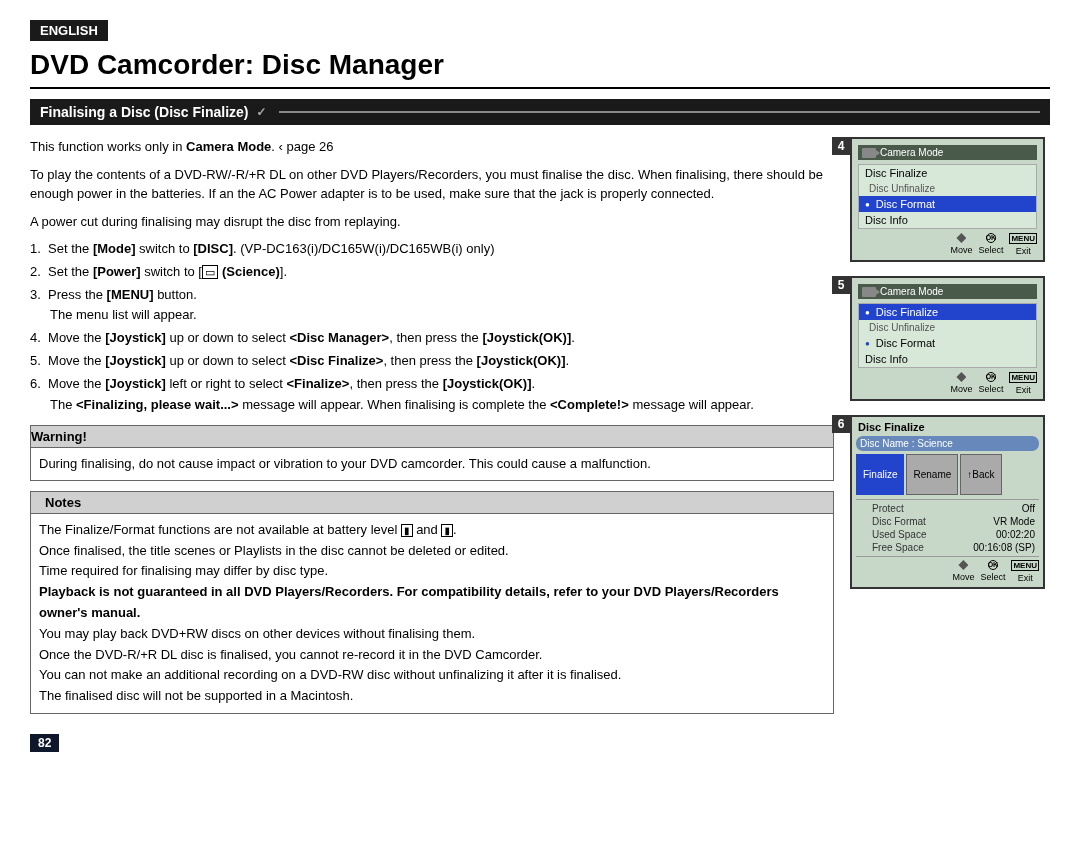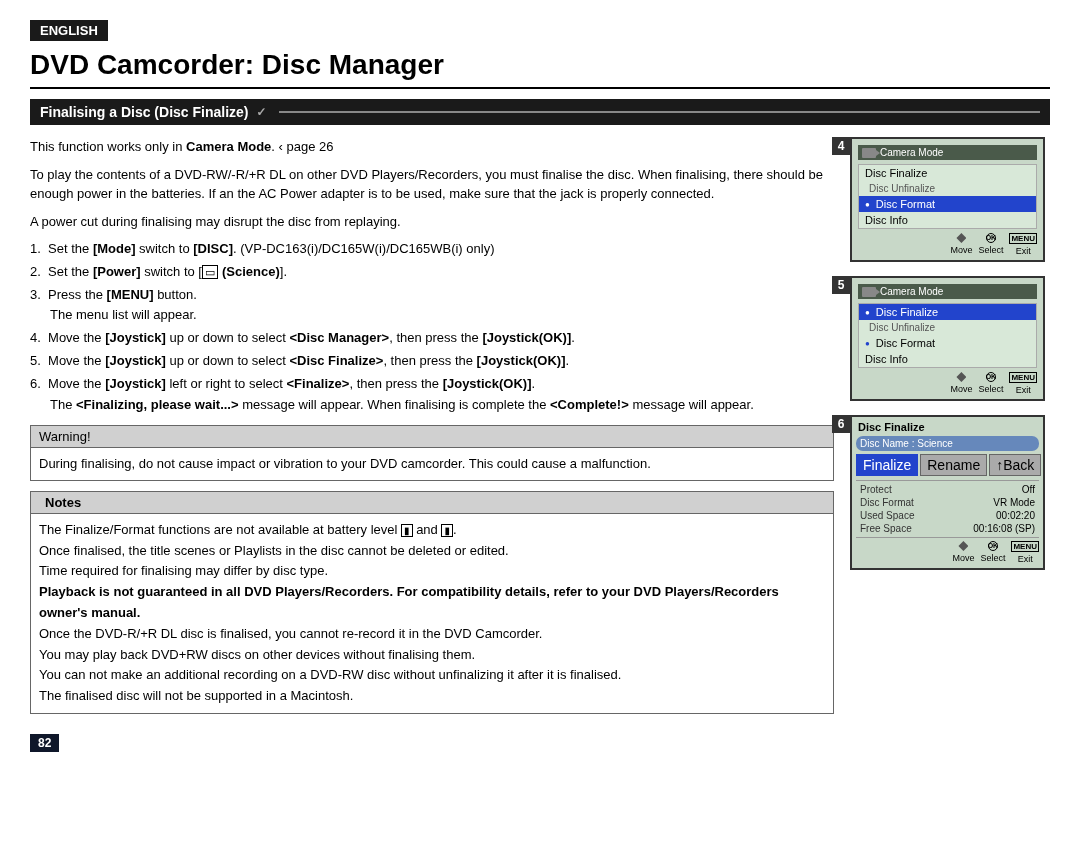--- a/index.html
+++ b/index.html
@@ -92,23 +92,23 @@
     }
 
     
     .warning-box {
       border: 1px solid #666;
       margin: 10px 0;
       padding: 0;
     }
     .warning-title {
       background: #d0d0d0;
-      font-weight: normal;
-      font-size: 13px;
-      padding: 3px 8px;
+      font-weight: bold;
+      font-size: 13px;
+      padding: 3px 0;
       border-bottom: 1px solid #666;
     }
     .warning-content {
       padding: 6px 8px;
       font-size: 13px;
       line-height: 1.5;
     }
 
     
     .notes-box {
@@ -296,37 +296,38 @@
       border-radius: 7px;
     }
 
     .lcd6-buttons {
       display: flex;
       gap: 2px;
       margin-bottom: 4px;
     }
 
     .lcd6-btn {
-      padding: 2px 6px;
-      font-size: 14px;
+      padding: 14px 6px;
+      font-size: 10px;
       border: 1px solid #666;
       background: #aaa;
       color: #000;
     }
     .lcd6-btn.active {
       background: #2244cc;
       color: #fff;
       border-color: #2244cc;
     }
 
     .lcd6-row {
       display: flex;
       justify-content: space-between;
       padding: 1px 4px;
       font-size: 10px;
+      margin-left: 12px;
     }
 
     .lcd6-row-label {
       color: #333;
     }
 
     .lcd6-divider {
       border-top: 1px solid #999;
       margin: 2px 0;
     }
@@ -395,22 +396,22 @@
     </div>
 
     
     <div class="notes-box">
       <div class="notes-title">Notes</div>
       <div class="notes-content">
         <p>The Finalize/Format functions are not available at battery level <span style="border:1px solid #000; padding:0 2px; font-size:10px;">▮</span> and <span style="border:1px solid #000; padding:0 2px; font-size:10px;">▮</span>.</p>
         <p>Once finalised, the title scenes or Playlists in the disc cannot be deleted or edited.</p>
         <p>Time required for finalising may differ by disc type.</p>
         <p><span class="bold">Playback is not guaranteed in all DVD Players/Recorders. For compatibility details, refer to your DVD Players/Recorders owner's manual.</span></p>
+        <p>You may play back DVD+RW discs on other devices without finalising them.</p>
         <p>Once the DVD-R/+R DL disc is finalised, you cannot re-record it in the DVD Camcorder.</p>
-        <p>You may play back DVD+RW discs on other devices without finalising them.</p>
         <p>You can not make an additional recording on a DVD-RW disc without unfinalizing it after it is finalised.</p>
         <p>The finalised disc will not be supported in a Macintosh.</p>
       </div>
     </div>
 
     
     <div class="page-number">82</div>
   </div>
 
   <div class="right-content">

